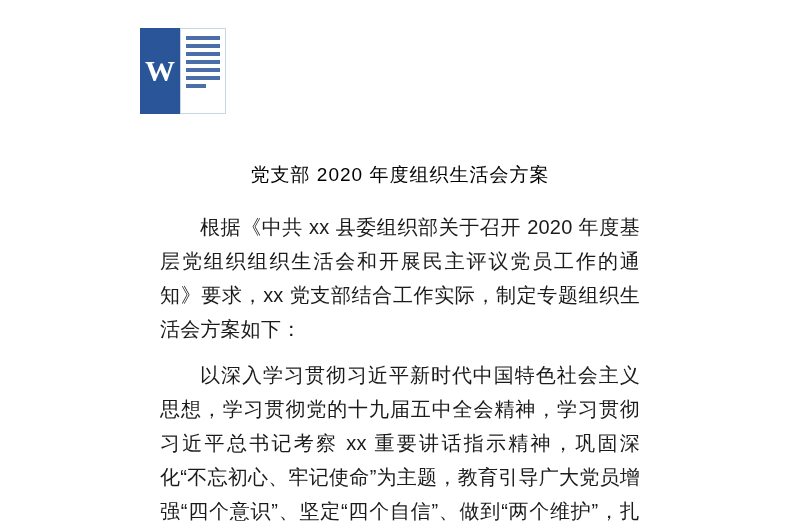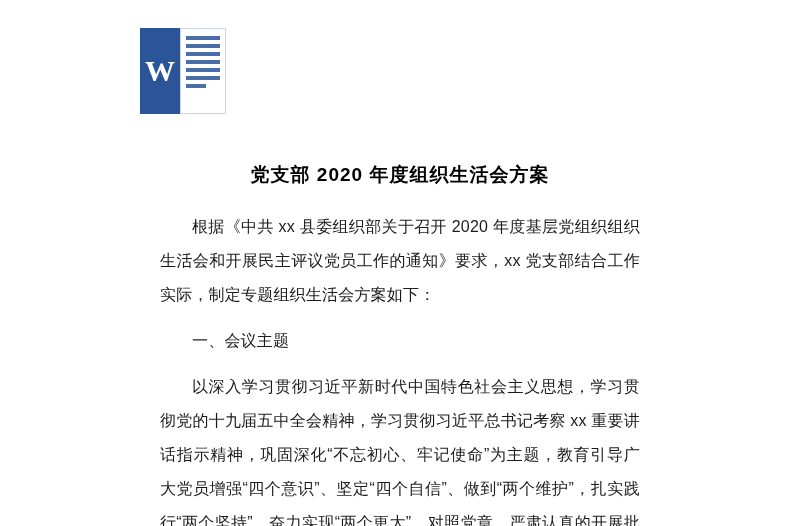--- a/index.html
+++ b/index.html
@@ -89,30 +89,30 @@
   }
   
   .doc {
     position: relative;
     padding: 22px 160px 0 160px;
     box-sizing: border-box;
   }
   .doc-title {
     text-align: center;
     font-family: "Liberation Sans", sans-serif;
-    font-weight: bold;
+    font-weight: normal;
     font-size: 19px;
     color: #000000;
     letter-spacing: 1px;
     margin-bottom: 22px;
   }
   .doc p {
     margin: 0 0 6px 0;
     font-family: "Liberation Sans", sans-serif;
-    font-size: 16px;
+    font-size: 20px;
     line-height: 34px;
     color: #1b1b1b;
     text-align: justify;
     text-justify: inter-ideograph;
     letter-spacing: .2px;
   }
   .doc p.indent {
     text-indent: 2em;
   }
   .doc p.spaced {
@@ -137,17 +137,16 @@
         <i></i>
         <i></i>
         <i class="short"></i>
       </div>
     </div>
   </div>
 
   <div class="doc">
     <div class="doc-title">党支部 2020 年度组织生活会方案</div>
     <p class="indent">根据《中共 xx 县委组织部关于召开 2020 年度基层党组织组织生活会和开展民主评议党员工作的通知》要求，xx 党支部结合工作实际，制定专题组织生活会方案如下：</p>
-    <p class="indent spaced">一、会议主题</p>
     <p class="indent spaced">以深入学习贯彻习近平新时代中国特色社会主义思想，学习贯彻党的十九届五中全会精神，学习贯彻习近平总书记考察 xx 重要讲话指示精神，巩固深化“不忘初心、牢记使命”为主题，教育引导广大党员增强“四个意识”、坚定“四个自信”、做到“两个维护”，扎实践行“两个坚持”、奋力实现“两个更大”，对照党章，严肃认真的开展批评与自我批评和民</p>
   </div>
 
 </div>
 
 </body></html>

